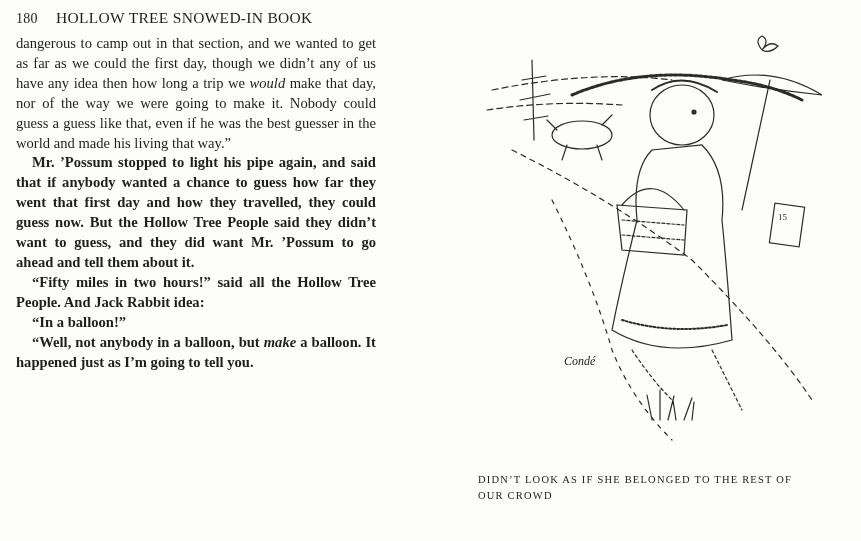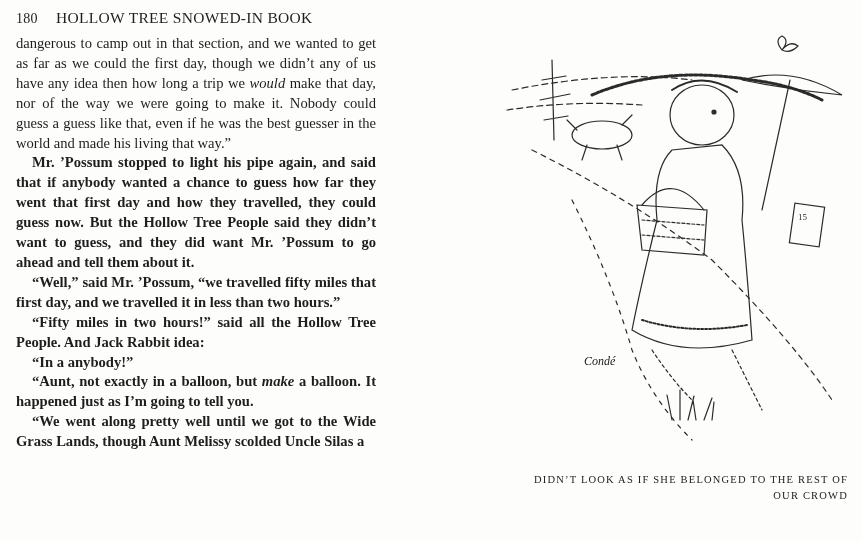--- a/index.html
+++ b/index.html
@@ -5,40 +5,38 @@
   html, body { margin:0; padding:0; }
   body { width:861px; height:541px; background:#fdfdfc; position:relative; overflow:hidden;
          font-family:"Liberation Serif", "DejaVu Serif", serif; color:#1e1e1e; }
   .header { position:absolute; left:16px; top:9px; font-size:15.5px; letter-spacing:0.3px; white-space:nowrap; }
   .header .pn { margin-right:14px; font-size:14px; }
   .body-text { position:absolute; left:16px; top:34px; width:360px; font-size:14.6px; line-height:19.9px; text-align:justify; }
   .body-text p { margin:0; }
   .body-text p.ind { text-indent:16px;font-weight:bold; }
   .body-text p.cont { text-indent:0; }
   em { font-style:italic; }
-  .illus { position:absolute; left:492px; top:20px; width:370px; height:440px; }
-  .caption { position:absolute; left:478px; top:472px; width:370px; text-align:right;
+  .illus { position:absolute; left:472px; top:20px; width:370px; height:440px; }
+  .caption { position:absolute; left:478px; top:472px; width:370px; text-align:left;
              font-size:10.5px; letter-spacing:1.2px; line-height:16px; font-variant:small-caps; color:#222; }
 </style>
 </head>
 <body>
 
 <div class="header">
   <span class="pn">180</span>
   <span>HOLLOW TREE SNOWED-IN BOOK</span>
 </div>
 
 <div class="body-text">
   <p class="cont"><span>dangerous to camp out in that section, and we wanted to get as far as we could the first day, though we didn’t any of us have any idea then how long a trip we </span><em>would</em><span> make that day, nor of the way we were going to make it.  Nobody could guess a guess like that, even if he was the best guesser in the world and made his living that way.”</span></p>
   <p class="ind">Mr. ’Possum stopped to light his pipe again, and said that if anybody wanted a chance to guess how far they went that first day and how they travelled, they could guess now. But the Hollow Tree People said they didn’t want to guess, and they did want Mr. ’Possum to go ahead and tell them about it.</p>
-  <p class="ind">“Well,” said Mr. ’Possum, “we travelled fifty miles that first day, and we travelled it in less than two hours.”</p>
   <p class="ind">“Fifty miles in two hours!” said all the Hollow Tree People.  And Jack Rabbit idea:</p>
-  <p class="ind">“In a anybody!”</p>
-  <p class="ind"><span>“Aunt, not exactly in a balloon, but </span><em>make</em><span> a balloon.  It happened just as I’m going to tell you.</span></p>
-  <p class="ind">“We went along pretty well until we got to the Wide Grass Lands, though Aunt Melissy scolded Uncle Silas a</p>
+  <p class="ind">“In a balloon!”</p>
+  <p class="ind"><span>“Well, not anybody in a balloon, but </span><em>make</em><span> a balloon.  It happened just as I’m going to tell you.</span></p>
 </div>
 
 <div class="illus">
   <svg width="370" height="440" viewBox="0 0 370 440" fill="none" stroke="#2a2a2a" stroke-width="1.2" stroke-linecap="round">
 
     <path d="M60 40 L62 120 M50 60 L74 56 M48 80 L78 74 M52 100 L76 96"></path>
     <path d="M20 70 Q120 50 200 60 M15 90 Q80 80 150 85" stroke-dasharray="6 4"></path>
 
     <ellipse cx="110" cy="115" rx="30" ry="14"></ellipse>
     <path d="M85 110 L75 100 M130 105 L140 95 M95 125 L90 140 M125 125 L130 140"></path>

